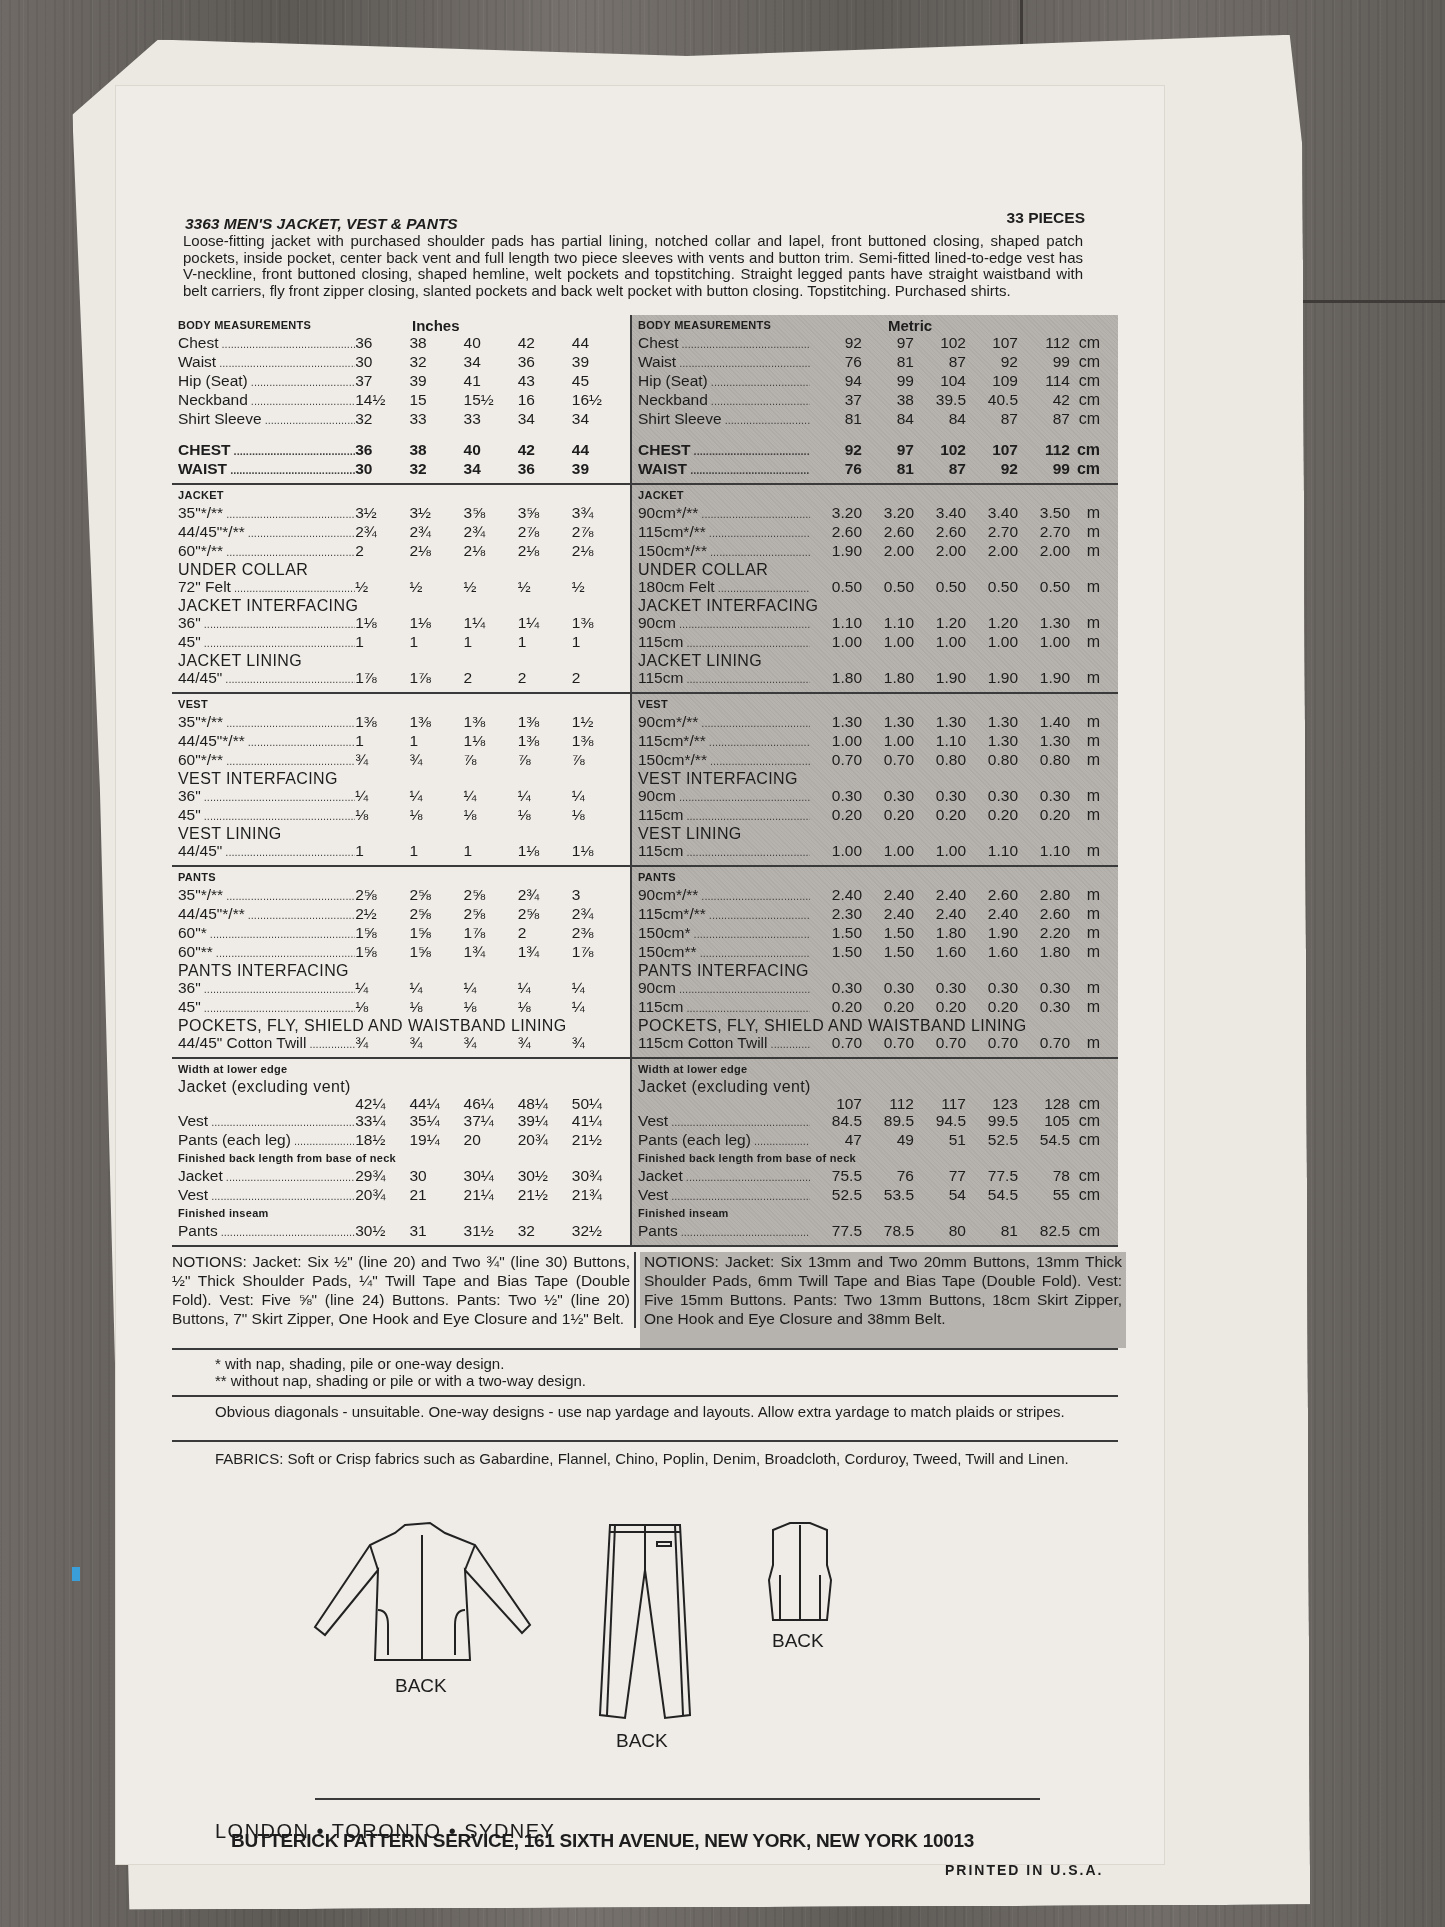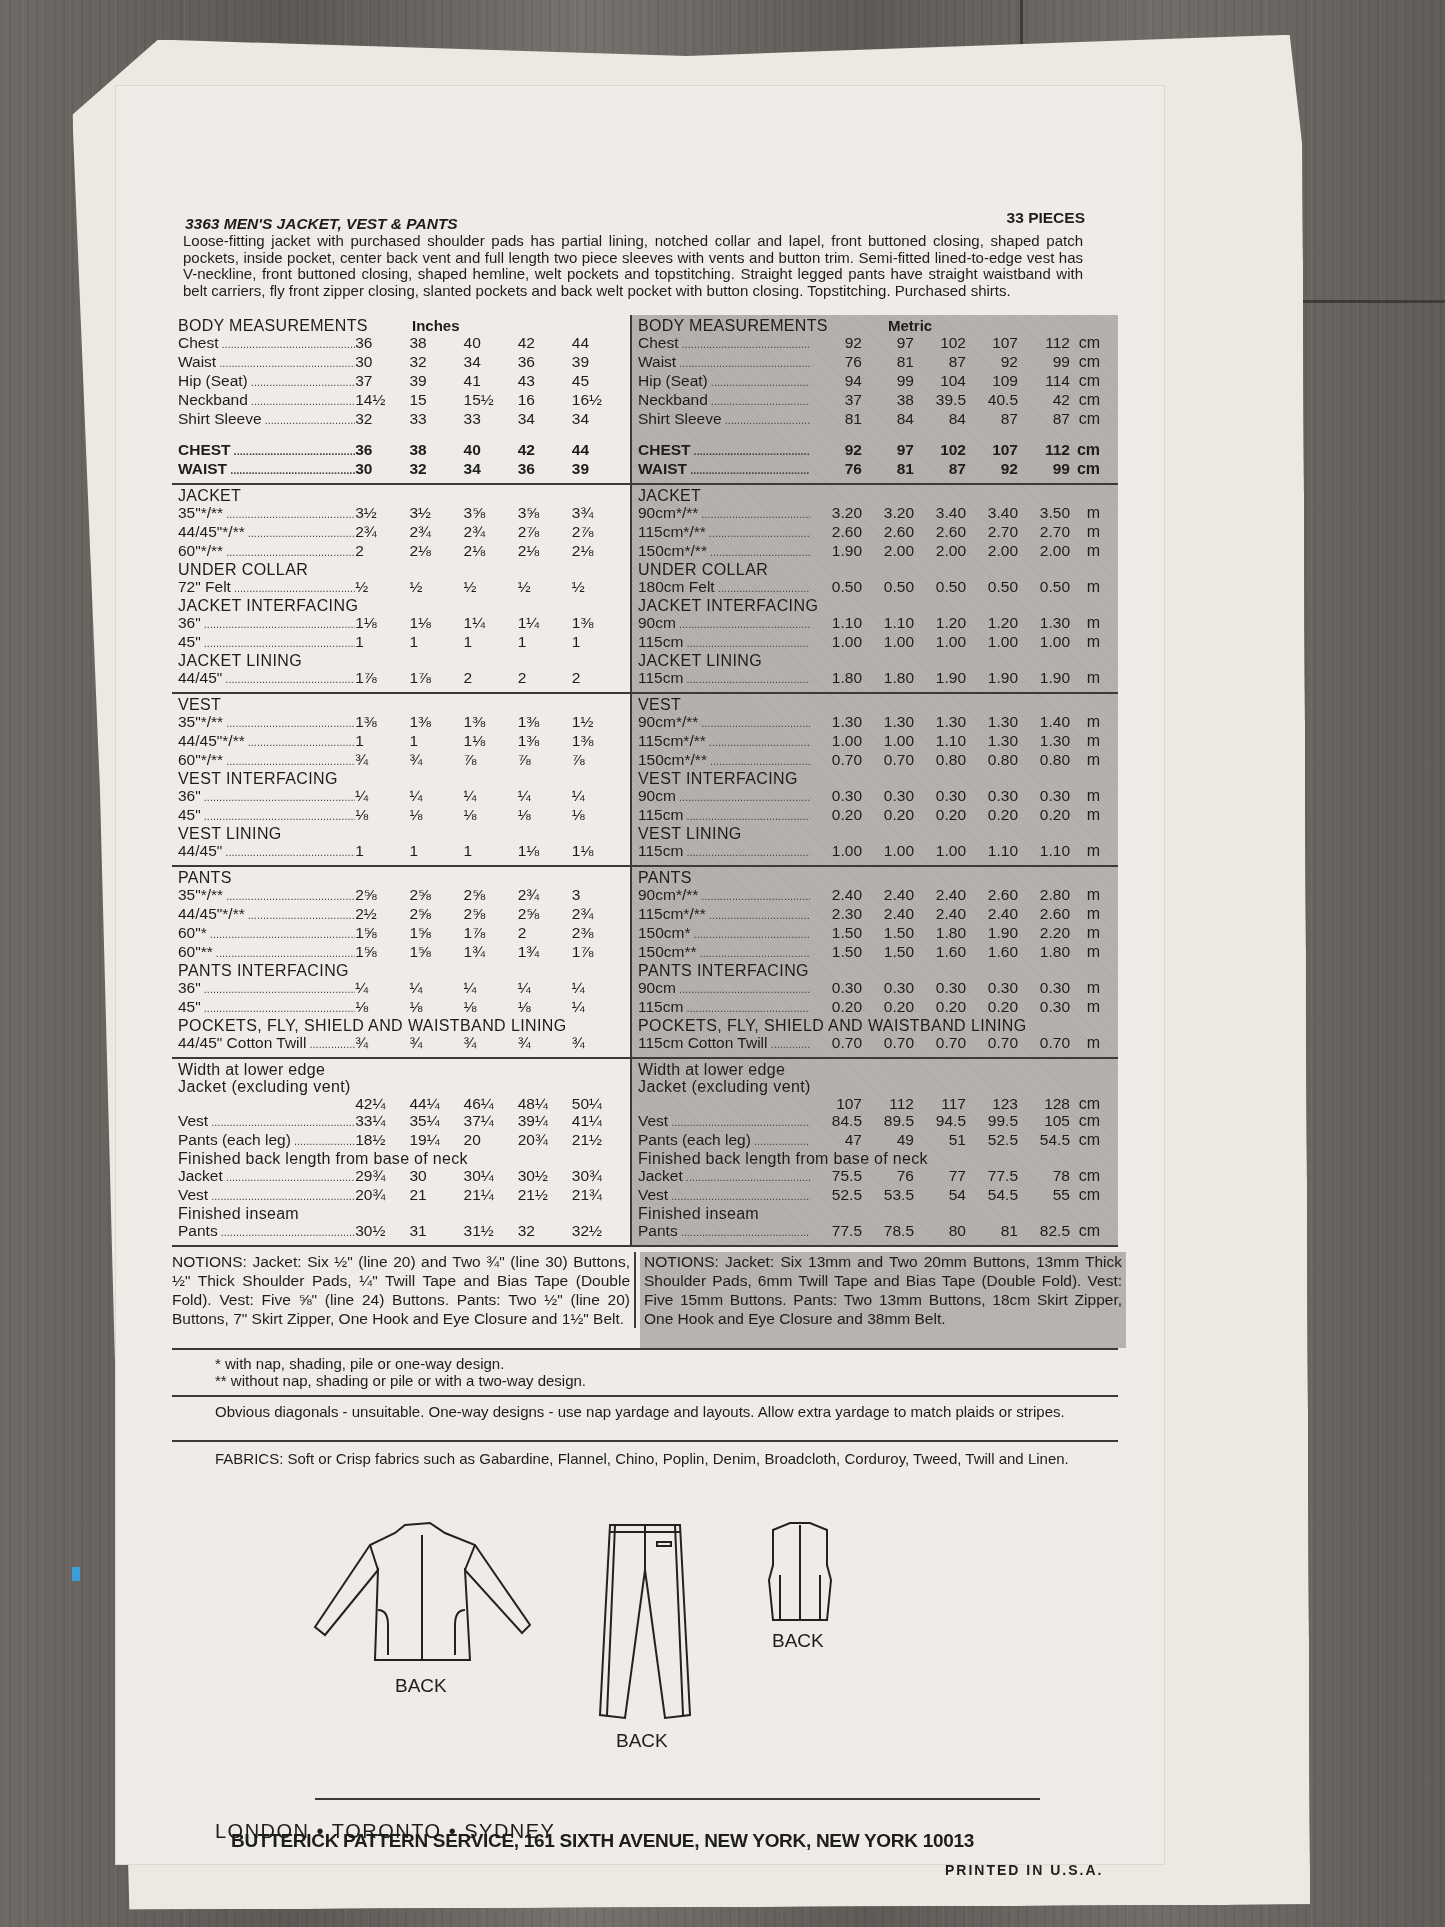--- a/index.html
+++ b/index.html
@@ -22,21 +22,21 @@
   .pieces{right:0;position:absolute;top:-6px;font-style:normal;}
   .desc{left:183px;top:233px;width:900px;font-size:15px;line-height:16.5px;text-align:justify;}
 
   .tables{position:absolute;left:172px;top:315px;width:946px;}
   .col{position:absolute;top:0;}
   .col.left{left:0;width:460px;}
   .col.right{left:460px;width:486px;background:#b6b2ad;
     background-image:repeating-linear-gradient(45deg,rgba(0,0,0,0.04) 0 1px,transparent 1px 3px);}
   .sec{position:relative;border-bottom:2px solid #3a3a3a;padding:2px 4px 4px 6px;}
   .col.left .sec{border-right:2px solid #3a3a3a;}
-  .sec-title{font-weight:normal;font-size:16px;line-height:17px;letter-spacing:0.3px;}
+  .sec-title{font-weight:bold;font-size:11px;line-height:17px;letter-spacing:0.3px;}
   .sub-title{font-size:16px;line-height:17px;letter-spacing:0.4px;}
   .row{display:flex;font-size:15.5px;line-height:17px;}
   .row .lbl{width:180px;white-space:nowrap;overflow:hidden;}
   .row .lbl::after{content:" .........................................................";color:#444;font-size:11px;}
   .row .v{width:55px;text-align:left;}
   .col.right .row .lbl{width:172px;}
   .col.right .row .v{width:52px;text-align:right;}
   .col.right .row .u{width:30px;text-align:right;font-size:16px;}
   .row.bold{font-weight:bold;}
   .gap{height:12px;}

